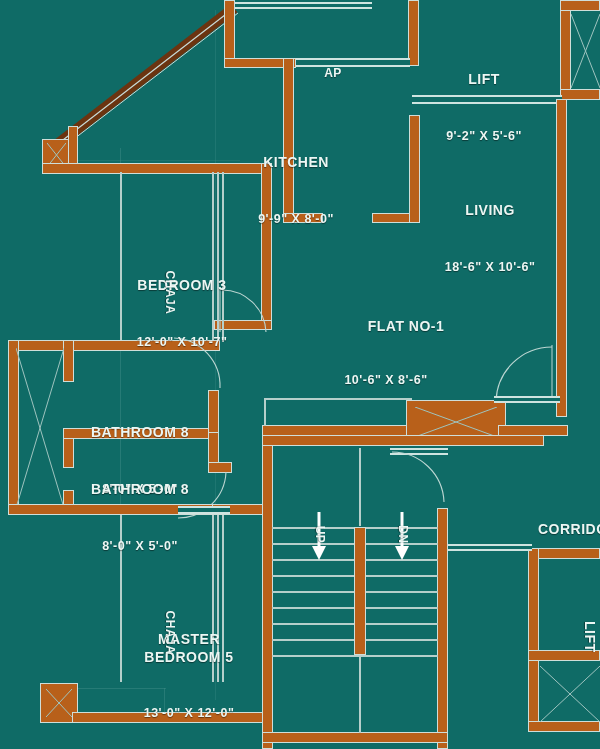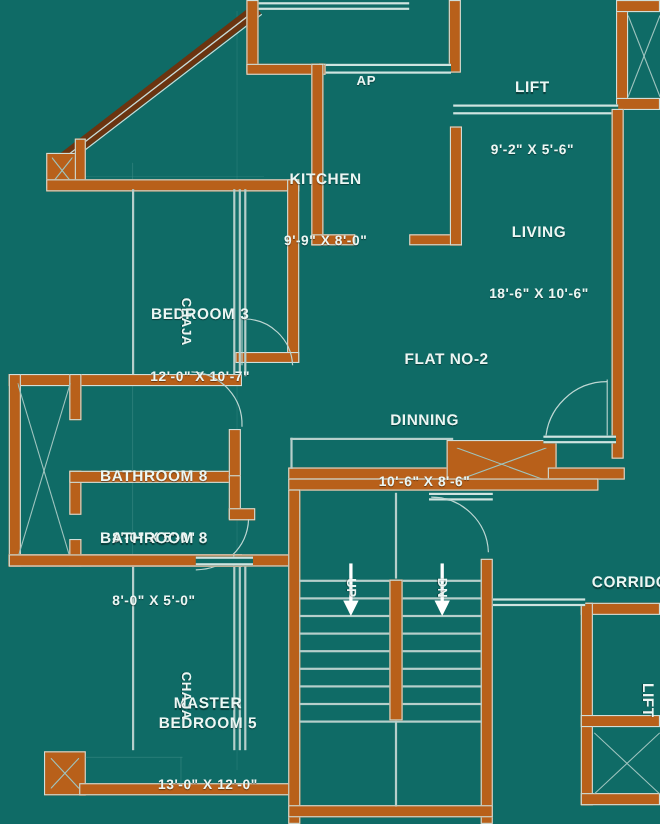--- a/index.html
+++ b/index.html
@@ -271,25 +271,24 @@
     <span class="nm">LIVING</span>
     <span class="dim">18'-6" X 10'-6"</span>
   </div>
 
   <div class="lbl" style="left:92px;top:237px;width:180px;">
     <span class="nm">BEDROOM 3</span>
     <span class="dim">12'-0" X 10'-7"</span>
   </div>
 
   <div class="lbl" style="left:316px;top:278px;width:180px;">
-    <span class="nm">FLAT NO-2</span>
+    <span class="nm">FLAT NO-1</span>
   </div>
 
   <div class="lbl" style="left:296px;top:333px;width:180px;">
-    <span class="nm">DINNING</span>
     <span class="dim">10'-6" X 8'-6"</span>
   </div>
 
   <div class="lbl" style="left:70px;top:384px;width:140px;">
     <span class="nm">BATHROOM 8</span>
     <span class="dim">8'-0" X 5'-0"</span>
   </div>
 
   <div class="lbl" style="left:70px;top:441px;width:140px;">
     <span class="nm">BATHROOM 8</span>

